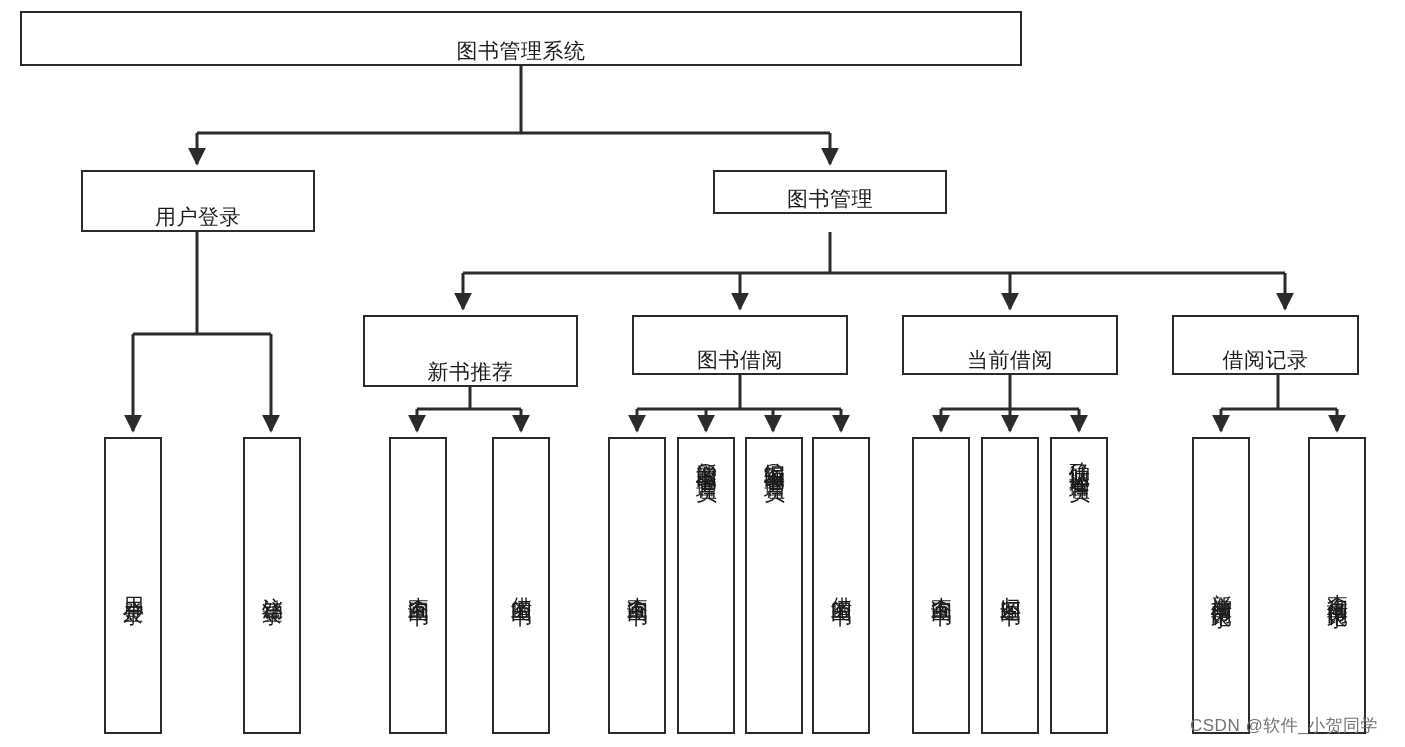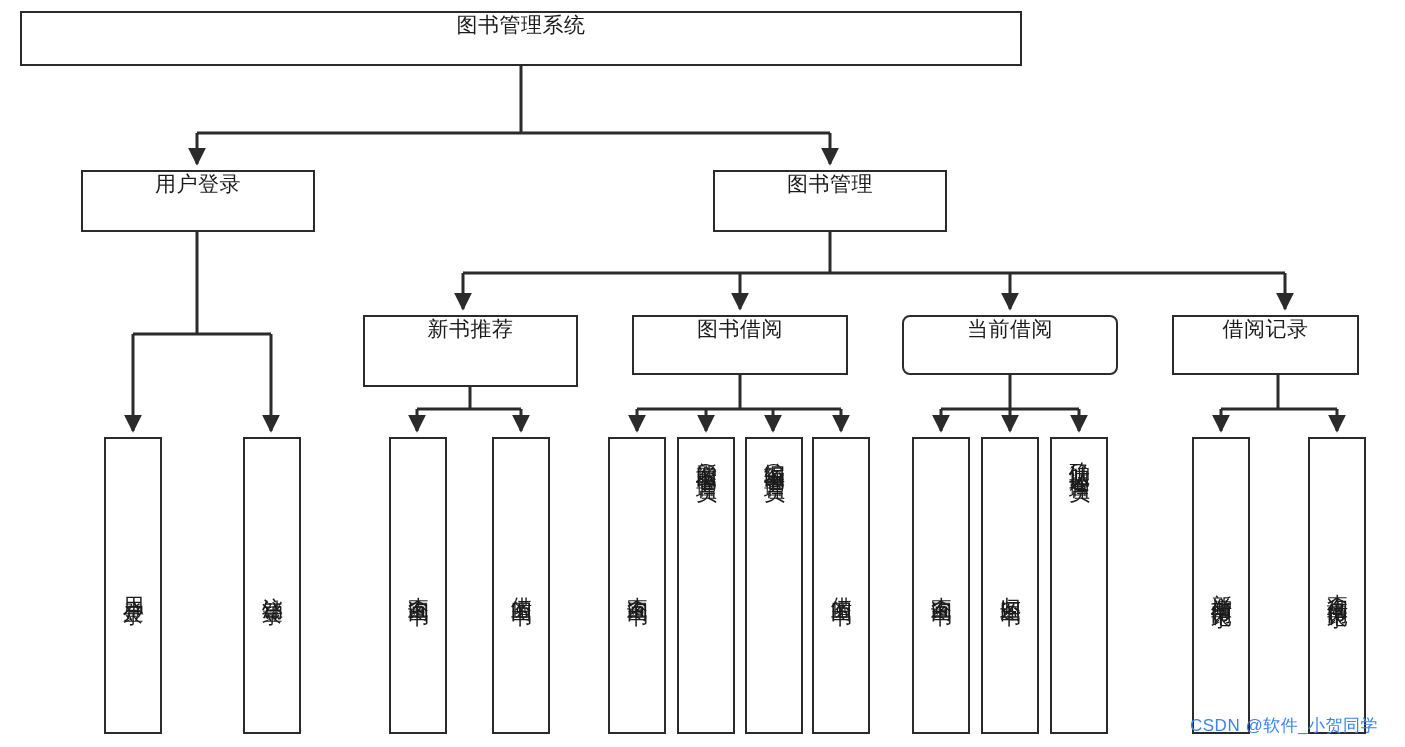--- a/index.html
+++ b/index.html
@@ -23,21 +23,21 @@
     left: 0;
     width: 1405px;
     height: 747px;
   }
   .node-box {
     position: absolute;
     box-sizing: border-box;
     background: #ffffff;
     border: 2.5px solid #2b2b2b;
     display: flex;
-    align-items: flex-start;
+    align-items: flex-end;
     justify-content: center;
   }
   .node-label {
     color: #1b1b1b;
     font-size: 21px;
     line-height: 1.18;
     letter-spacing: 0.5px;
     white-space: pre;
     text-align: center;
   }
@@ -54,21 +54,21 @@
   }
   .node-box.vertical.centered {
     align-items: center;
     padding-top: 0;
   }
   #watermark {
     position: absolute;
     left: 1190px;
     top: 714px;
     font-size: 17px;
-    color: #3b82f6;
+    color: #737373;
     letter-spacing: 0.5px;
     white-space: pre;
     pointer-events: none;
   }
 </style>
 </head>
 <body>
 
 <div id="diagram-root">
 
@@ -123,31 +123,31 @@
     </g>
   </svg>
 
   <div class="node-box" style="left:20px; top:11px; width:1002px; height:55px;">
     <span class="node-label">图书管理系统</span>
   </div>
 
   <div class="node-box" style="left:81px; top:170px; width:234px; height:62px;">
     <span class="node-label">用户登录</span>
   </div>
-  <div class="node-box" style="left:713px; top:170px; width:234px; height:62px;">
+  <div class="node-box" style="left:713px; top:170px; width:234px; height:44px;">
     <span class="node-label">图书管理</span>
   </div>
 
   <div class="node-box" style="left:363px; top:315px; width:215px; height:72px;">
     <span class="node-label">新书推荐</span>
   </div>
   <div class="node-box" style="left:632px; top:315px; width:216px; height:60px;">
     <span class="node-label">图书借阅</span>
   </div>
-  <div class="node-box" style="left:902px; top:315px; width:216px; height:60px;border-radius:8px;">
+  <div class="node-box" style="left:902px; top:315px; width:216px; height:60px;">
     <span class="node-label">当前借阅</span>
   </div>
   <div class="node-box" style="left:1172px; top:315px; width:187px; height:60px;">
     <span class="node-label">借阅记录</span>
   </div>
 
   <div class="node-box vertical centered" style="left:104px; top:437px; width:58px; height:297px;">
     <span class="node-label">用户登录</span>
   </div>
   <div class="node-box vertical centered" style="left:243px; top:437px; width:58px; height:297px;">

